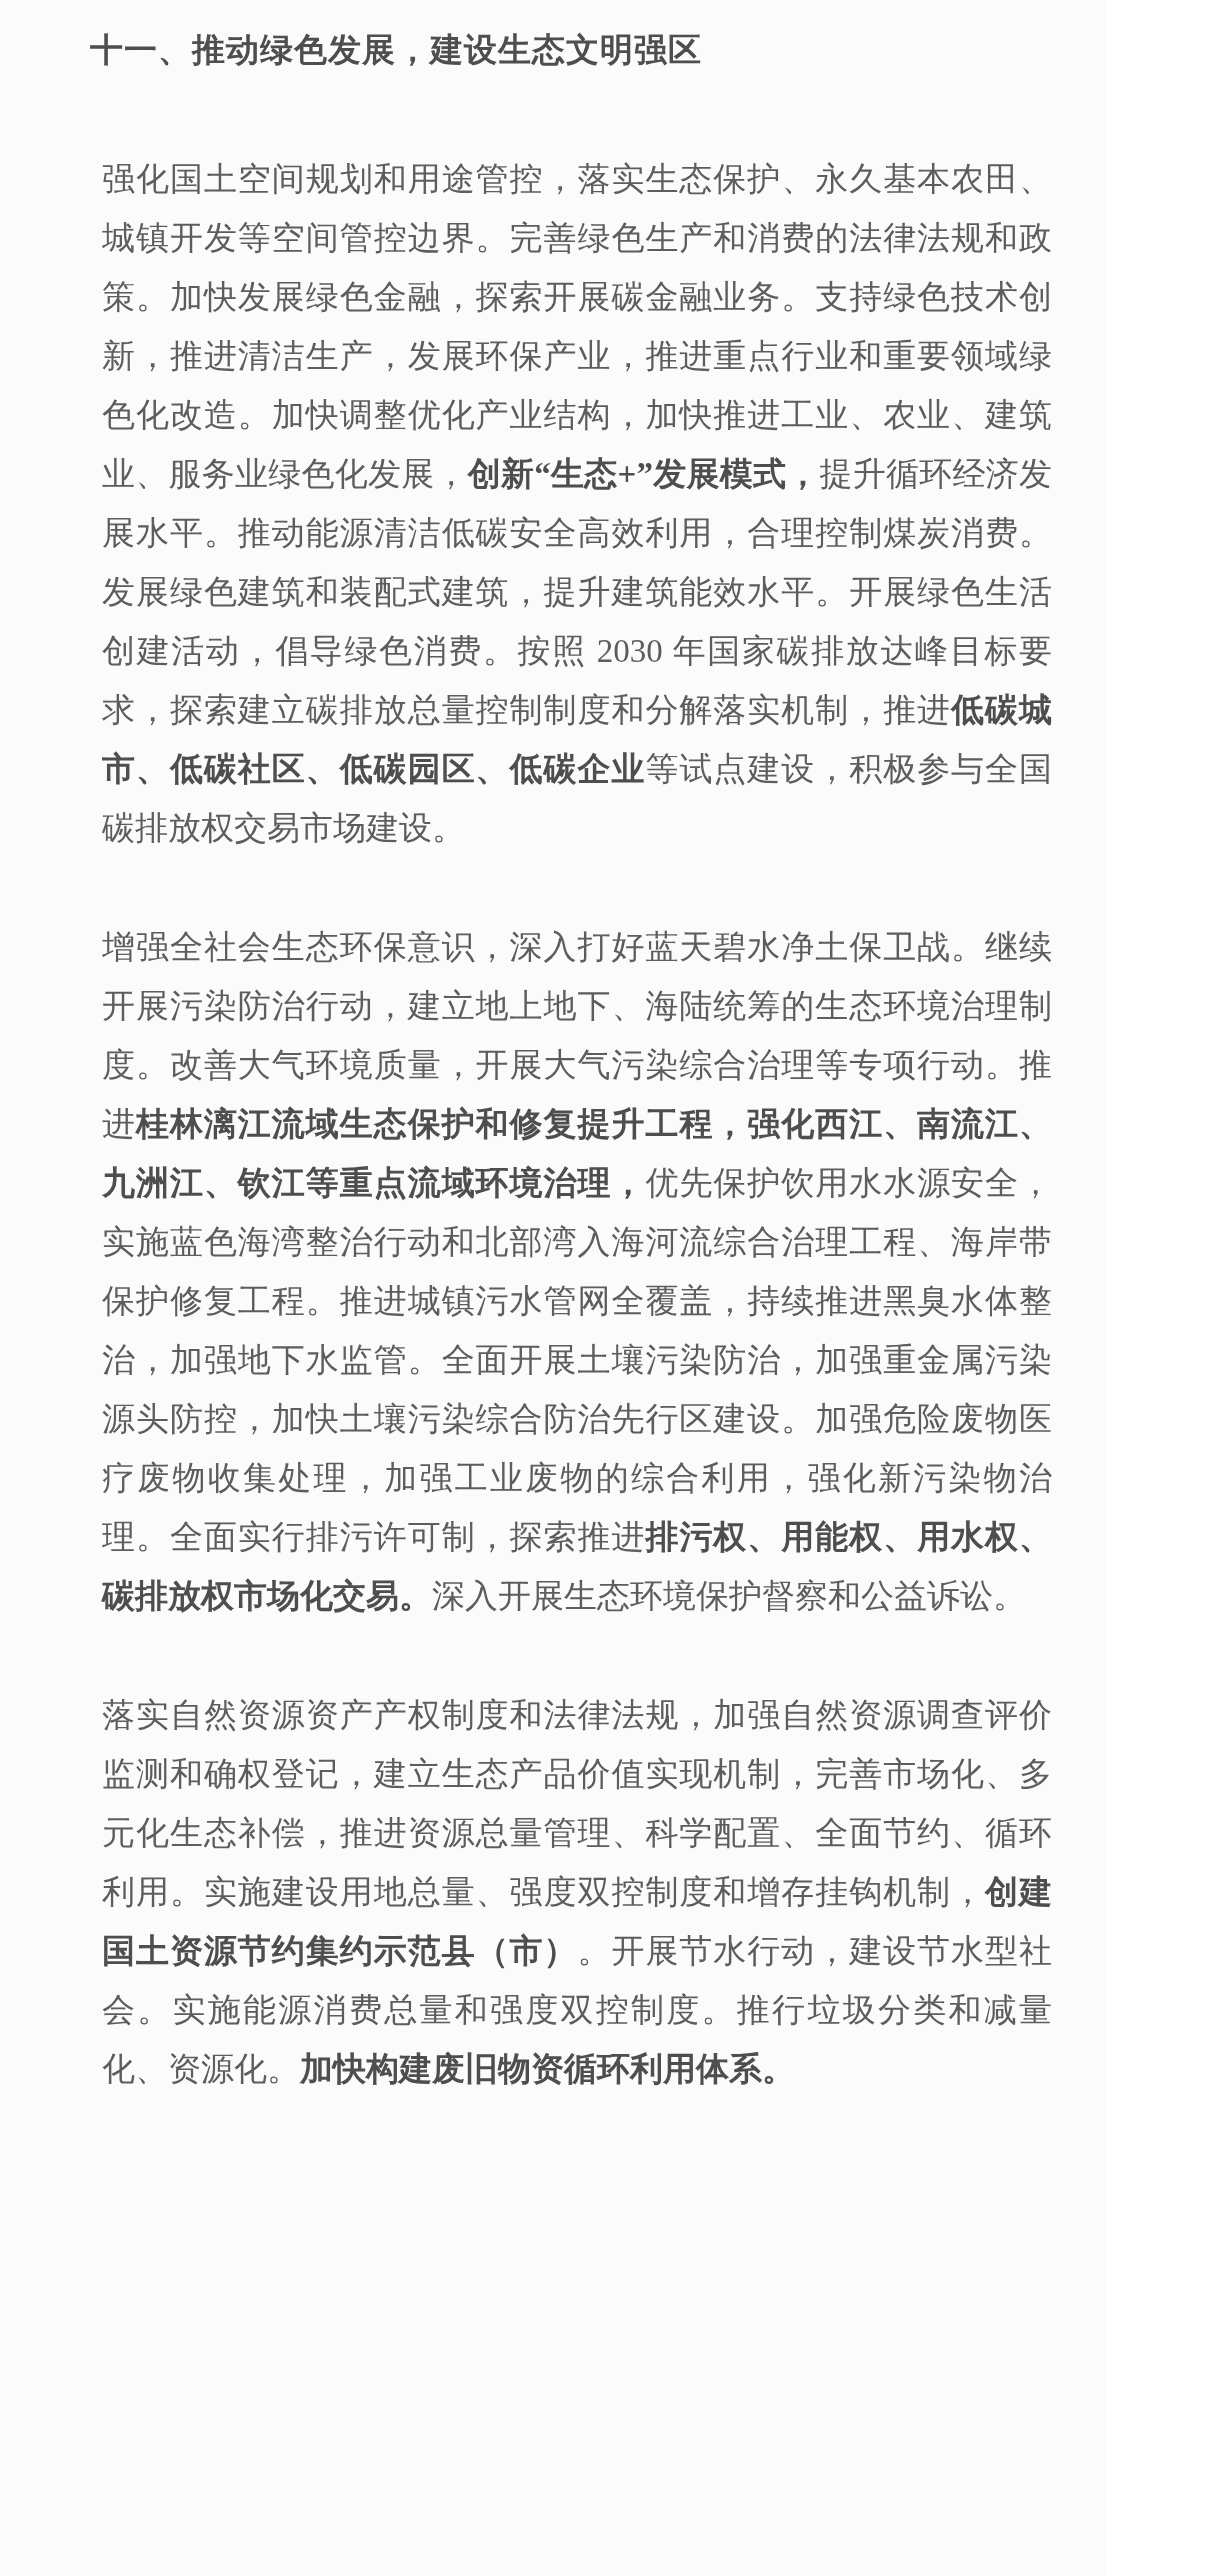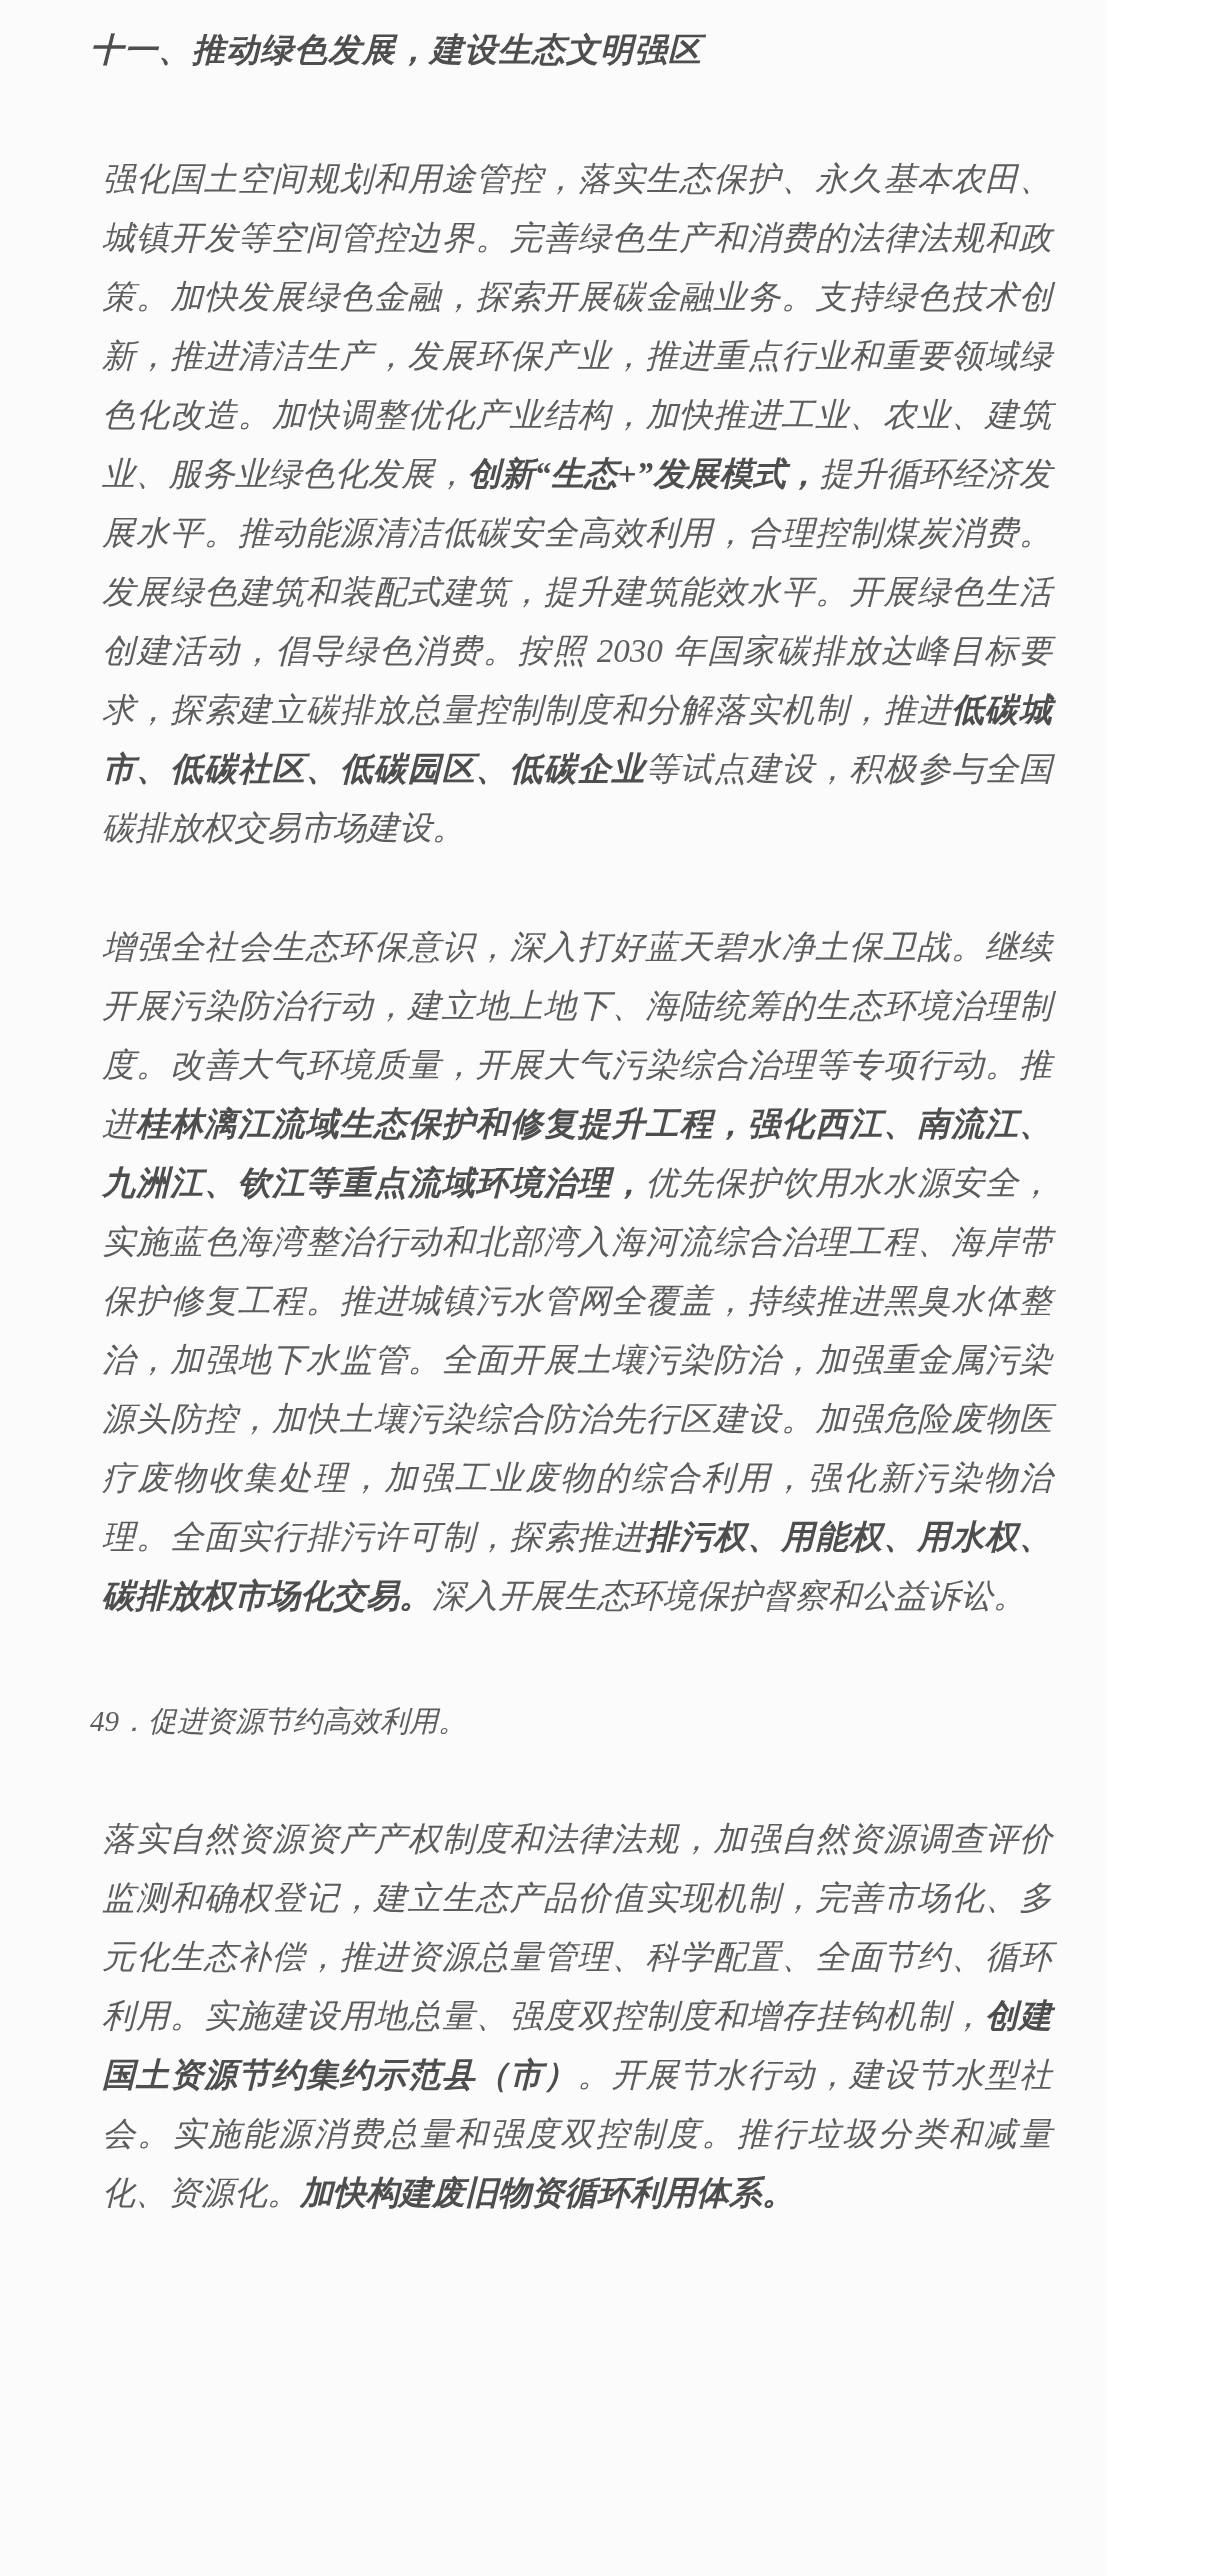--- a/index.html
+++ b/index.html
@@ -10,21 +10,20 @@
   }
   html,body{margin:0;padding:0;}
   .page{
     position:relative;
     width:1107px;
     height:2576px;
     background:var(--bg);
     overflow:hidden;
     font-family:"Liberation Serif","DejaVu Serif",serif;
     color:var(--fg);
-    font-style:italic;
   }
   .doc{
     padding:0 55px 0 90px; 
   }
   .sec-title{
     margin:27px 0 77px 0;
     font-size:33px;
     line-height:46px;
     font-weight:700;
     color:var(--title);
@@ -60,19 +59,18 @@
     <h1 class="sec-title"><b>十一、推动绿色发展，建设生态文明强区</b></h1>
 
 
     <div class="para"><span>强化国土空间规划和用途管控，落实生态保护、永久基本农田、城镇开发等空间管控边界。完善绿色生产和消费的法律法规和政策。加快发展绿色金融，探索开展碳金融业务。支持绿色技术创新，推进清洁生产，发展环保产业，推进重点行业和重要领域绿色化改造。加快调整优化产业结构，加快推进工业、农业、建筑业、服务业绿色化发展，</span><b>创新“生态+”发展模式，</b><span>提升循环经济发展水平。推动能源清洁低碳安全高效利用，合理控制煤炭消费。发展绿色建筑和装配式建筑，提升建筑能效水平。开展绿色生活创建活动，倡导绿色消费。按照 2030 年国家碳排放达峰目标要求，探索建立碳排放总量控制制度和分解落实机制，推进</span><b>低碳城市、低碳社区、低碳园区、低碳企业</b><span>等试点建设，积极参与全国碳排放权交易市场建设。</span></div>
 
 
     <div class="para"><span>增强全社会生态环保意识，深入打好蓝天碧水净土保卫战。继续开展污染防治行动，建立地上地下、海陆统筹的生态环境治理制度。改善大气环境质量，开展大气污染综合治理等专项行动。推进</span><b>桂林漓江流域生态保护和修复提升工程，强化西江、南流江、九洲江、钦江等重点流域环境治理，</b><span>优先保护饮用水水源安全，实施蓝色海湾整治行动和北部湾入海河流综合治理工程、海岸带保护修复工程。推进城镇污水管网全覆盖，持续推进黑臭水体整治，加强地下水监管。全面开展土壤污染防治，加强重金属污染源头防控，加快土壤污染综合防治先行区建设。加强危险废物医疗废物收集处理，加强工业废物的综合利用，强化新污染物治理。全面实行排污许可制，探索推进</span><b>排污权、用能权、用水权、碳排放权市场化交易。</b><span>深入开展生态环境保护督察和公益诉讼。</span></div>
 
 
 
-    <div class="item-heading gap-top"><span>49．促进资源节约高效利用。</span></div>
 
     <div class="para"><span>落实自然资源资产产权制度和法律法规，加强自然资源调查评价监测和确权登记，建立生态产品价值实现机制，完善市场化、多元化生态补偿，推进资源总量管理、科学配置、全面节约、循环利用。实施建设用地总量、强度双控制度和增存挂钩机制，</span><b>创建国土资源节约集约示范县（市）</b><span>。开展节水行动，建设节水型社会。实施能源消费总量和强度双控制度。推行垃圾分类和减量化、资源化。</span><b>加快构建废旧物资循环利用体系。</b></div>
 
   </div>
 </div>
 
 
 </body></html>

